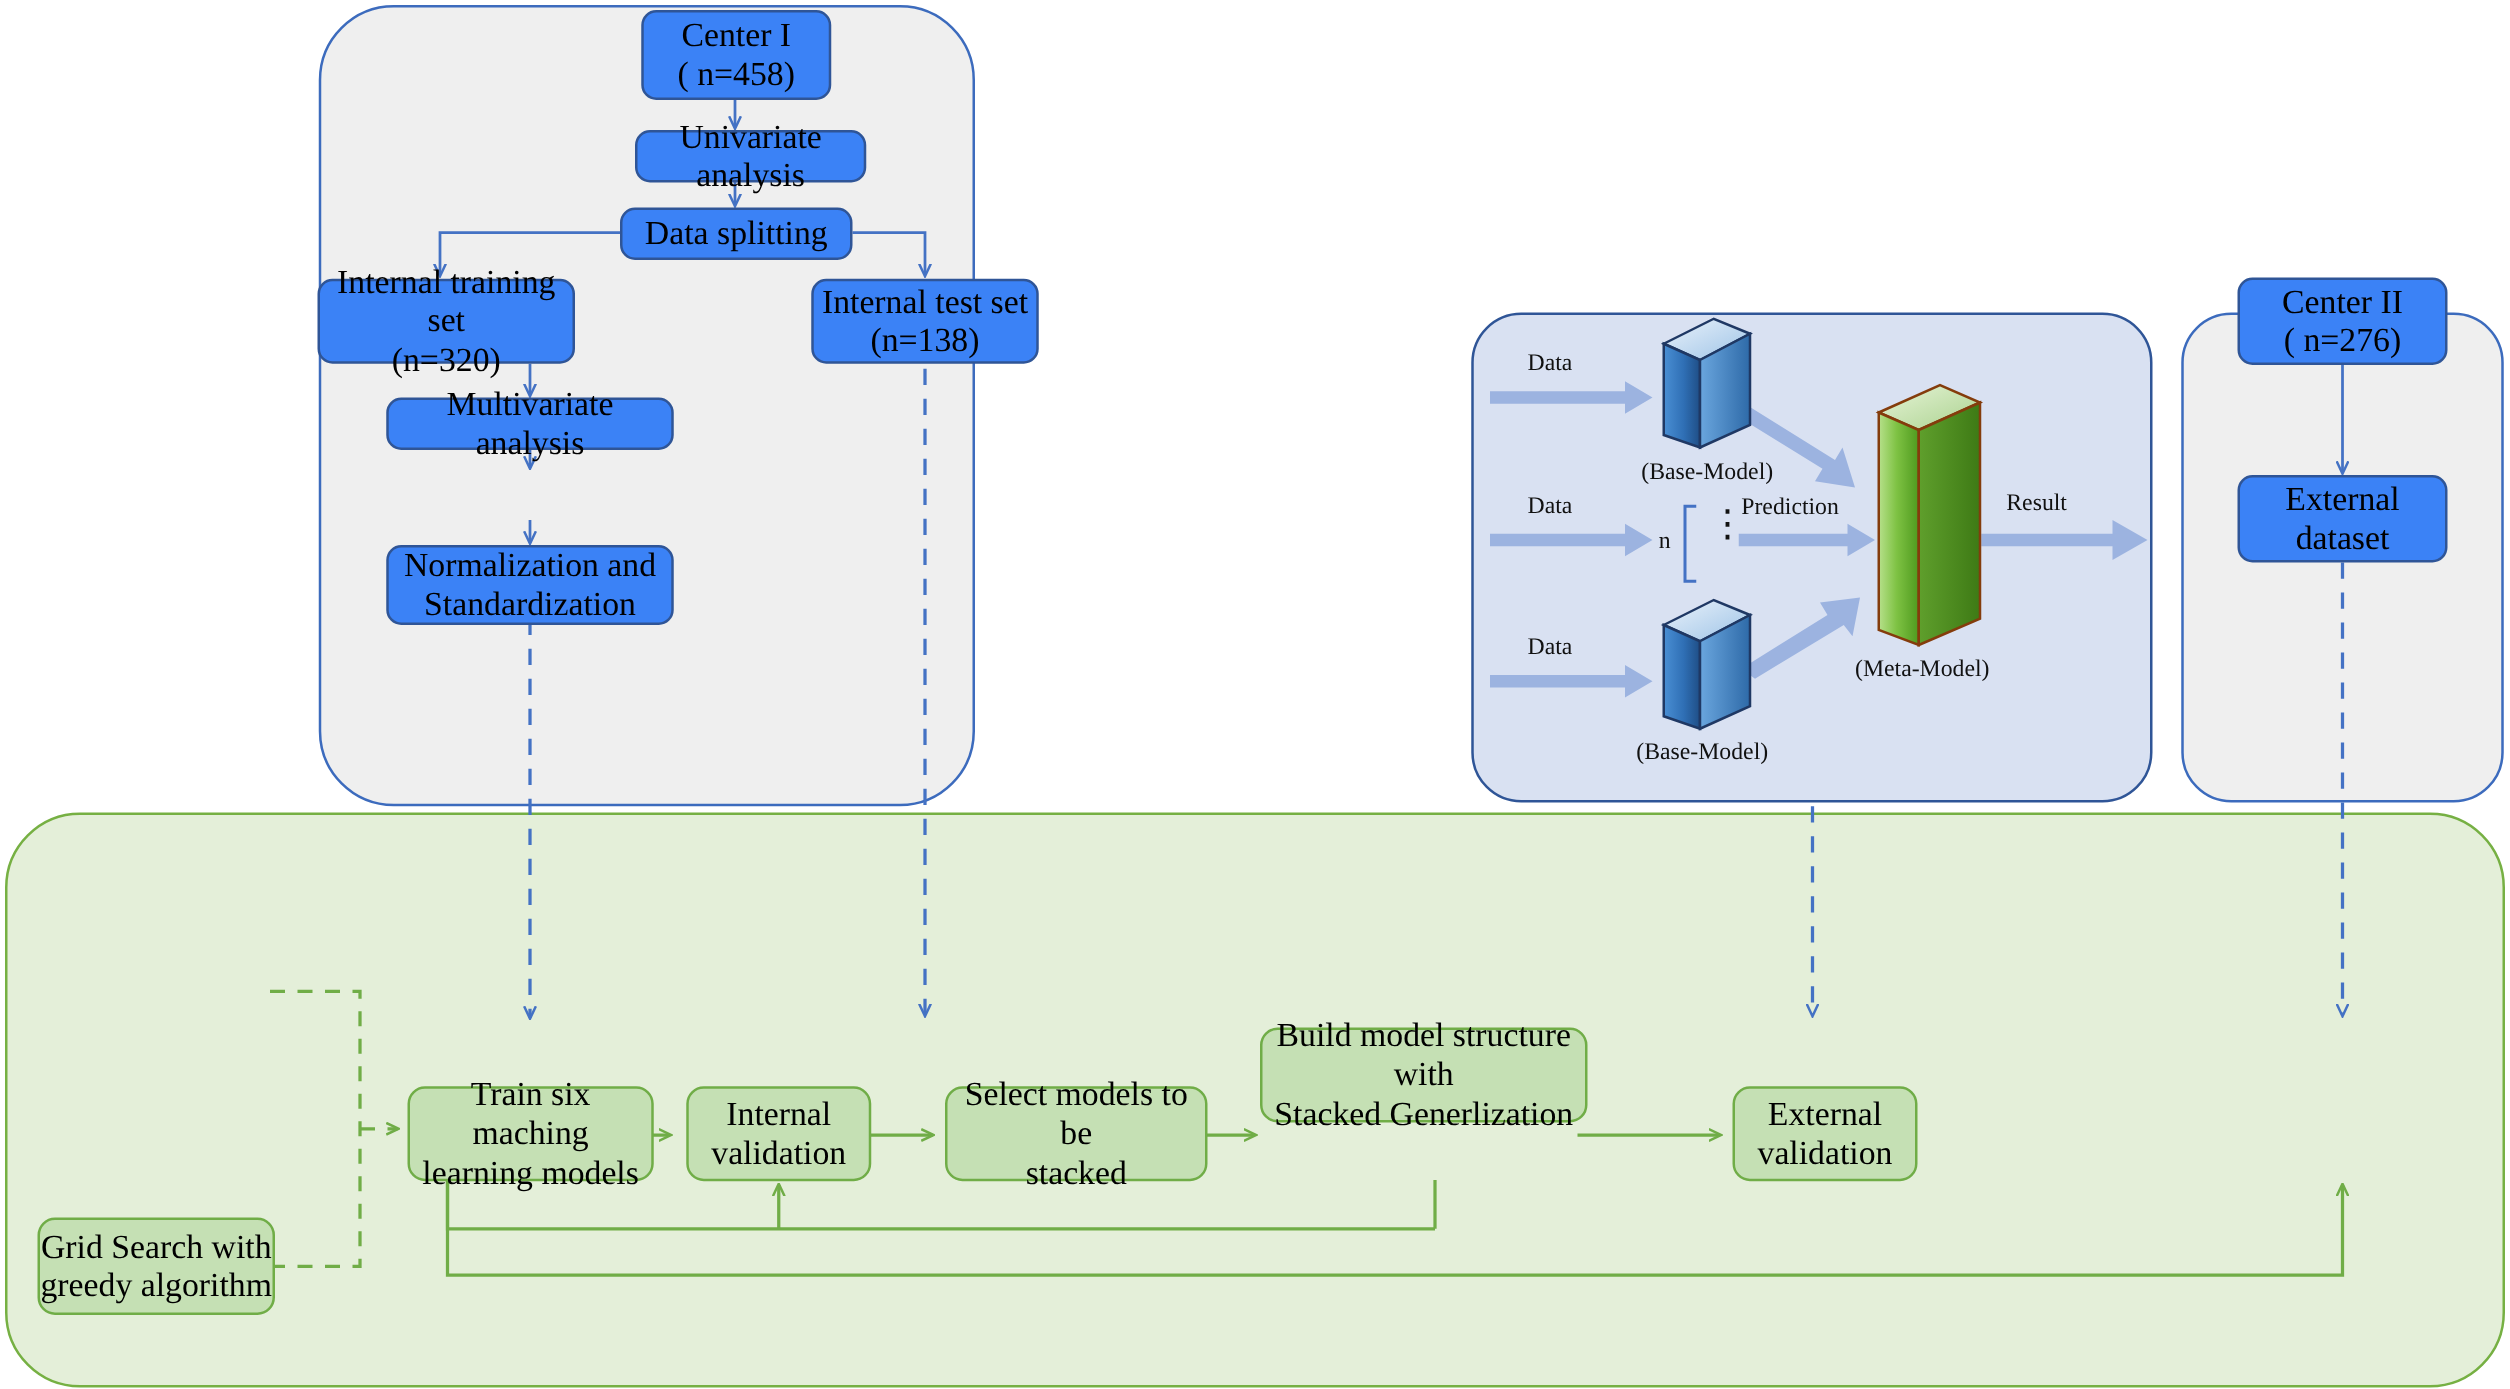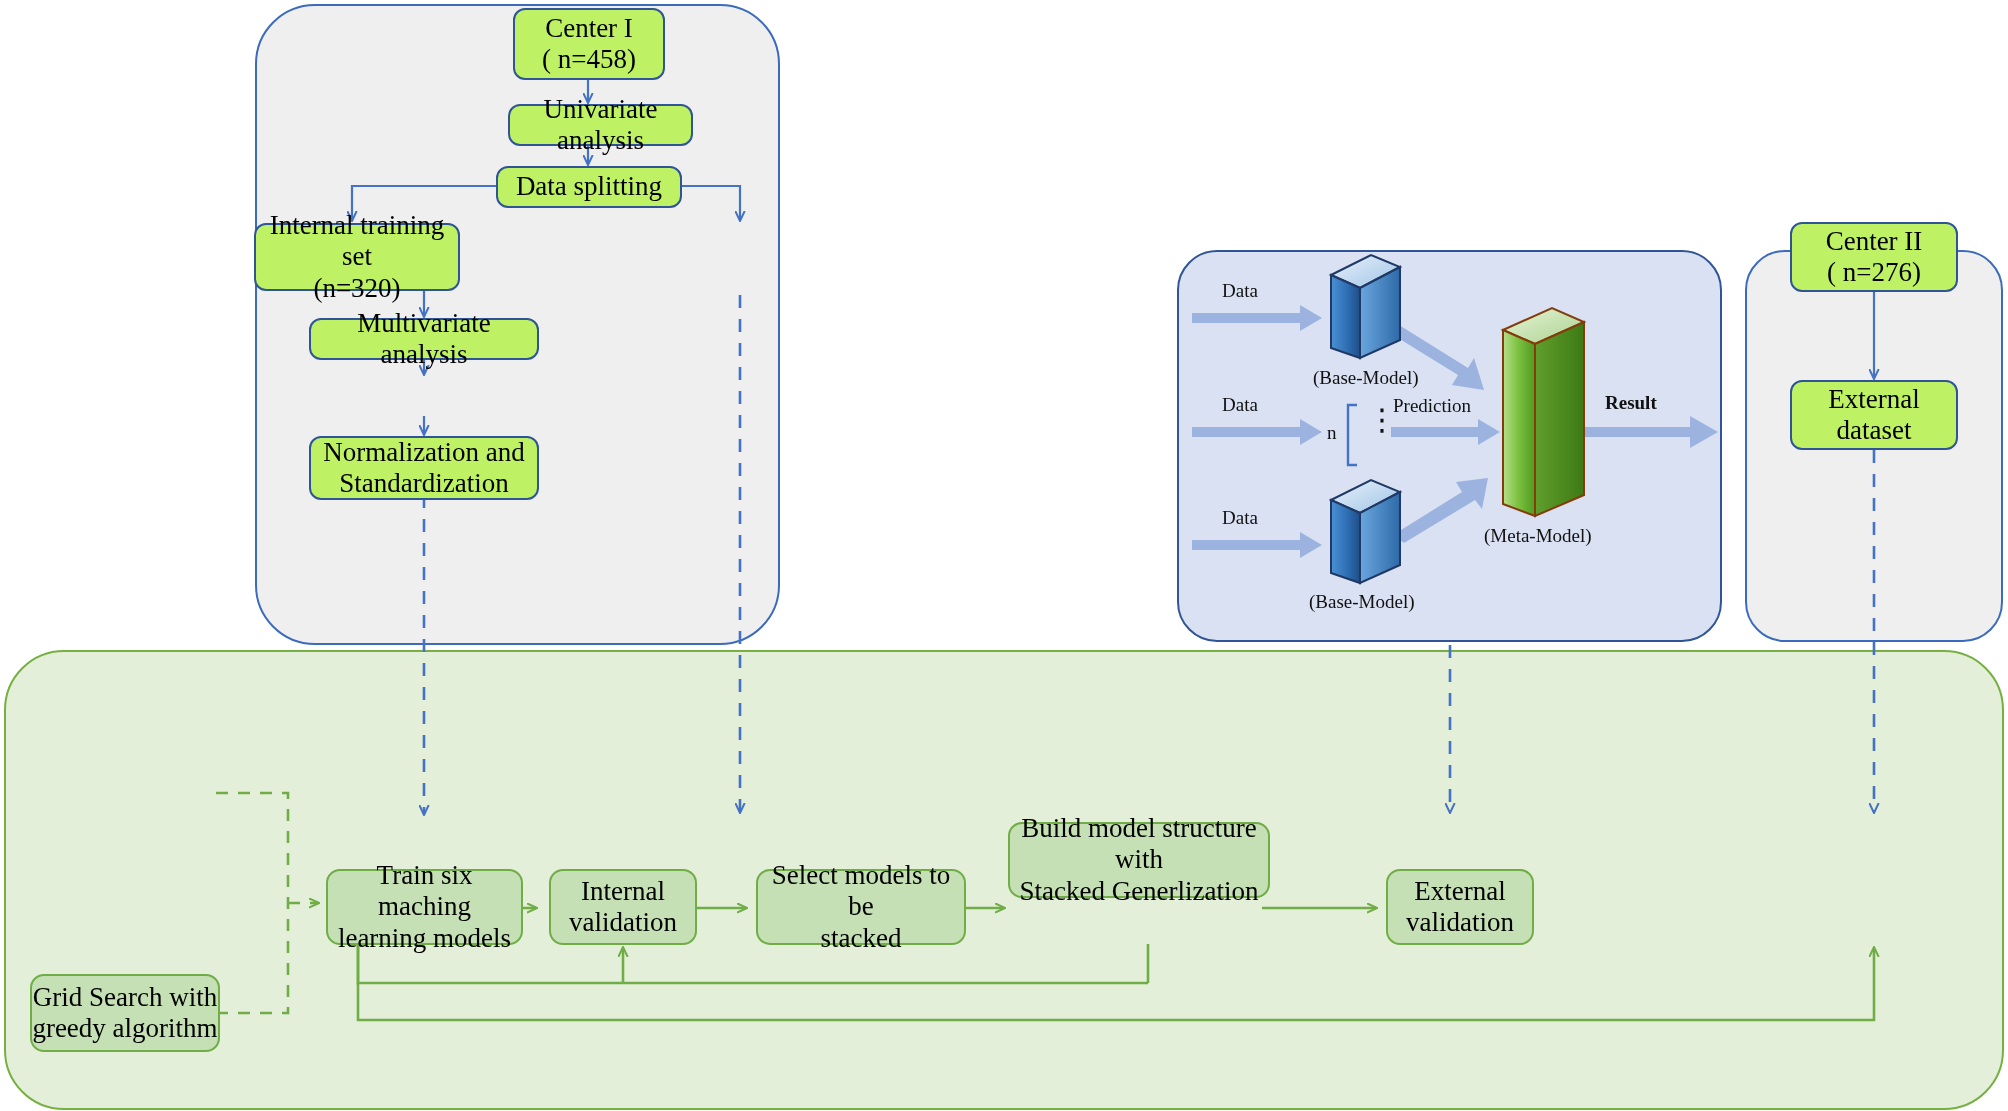--- a/index.html
+++ b/index.html
@@ -61,21 +61,21 @@
     box-sizing: border-box;
     display: flex;
     align-items: center;
     justify-content: center;
     text-align: center;
     line-height: 1.16;
     color: #000000;
     z-index: 5;
   }
   .node-blue {
-    background: #bef264;
+    background: #3b82f6;
     border: 2.5px solid #2f5597;
     border-radius: 12px;
     font-size: 27px;
   }
   .node-green {
     background: #c5e0b4;
     border: 2.5px solid #70ad47;
     border-radius: 14px;
     font-size: 27px;
   }
@@ -241,20 +241,26 @@
     <span>Data splitting</span>
   </div>
 
   <div class="node node-blue" style="left:254px; top:223px; width:206px; height:68px;">
     <div>
       <span>Internal training set</span>
       <span>(n=320)</span>
     </div>
   </div>
 
+  <div class="node node-blue" style="left:649px; top:223px; width:182px; height:68px;">
+    <div>
+      <span>Internal test set</span>
+      <span>(n=138)</span>
+    </div>
+  </div>
 
   <div class="node node-blue" style="left:309px; top:318px; width:230px; height:42px;">
     <span>Multivariate analysis</span>
   </div>
 
 
   <div class="node node-blue" style="left:309px; top:436px; width:230px; height:64px;">
     <div>
       <span>Normalization and</span>
       <span>Standardization</span>
@@ -265,21 +271,21 @@
   <div class="minilabel" style="left:1222px; top:394px;">Data</div>
   <div class="minilabel" style="left:1222px; top:507px;">Data</div>
 
   <div class="minilabel" style="left:1313px; top:367px;">(Base-Model)</div>
   <div class="minilabel" style="left:1309px; top:591px;">(Base-Model)</div>
   <div class="minilabel" style="left:1484px; top:525px;">(Meta-Model)</div>
 
   <div class="minilabel" style="left:1327px; top:422px;">n</div>
   <div class="minilabel" style="left:1367px; top:406px; font-size:30px; line-height:0.9; letter-spacing:0;">⋮</div>
   <div class="minilabel" style="left:1393px; top:395px;">Prediction</div>
-  <div class="minilabel" style="left:1605px; top:392px;font-weight:bold;">Result</div>
+  <div class="minilabel" style="left:1605px; top:392px;">Result</div>
 
   <div class="node node-blue" style="left:1790px; top:222px; width:168px; height:70px;">
     <div>
       <span>Center II</span>
       <span>( n=276)</span>
     </div>
   </div>
 
   <div class="node node-blue" style="left:1790px; top:380px; width:168px; height:70px;">
     <div>

